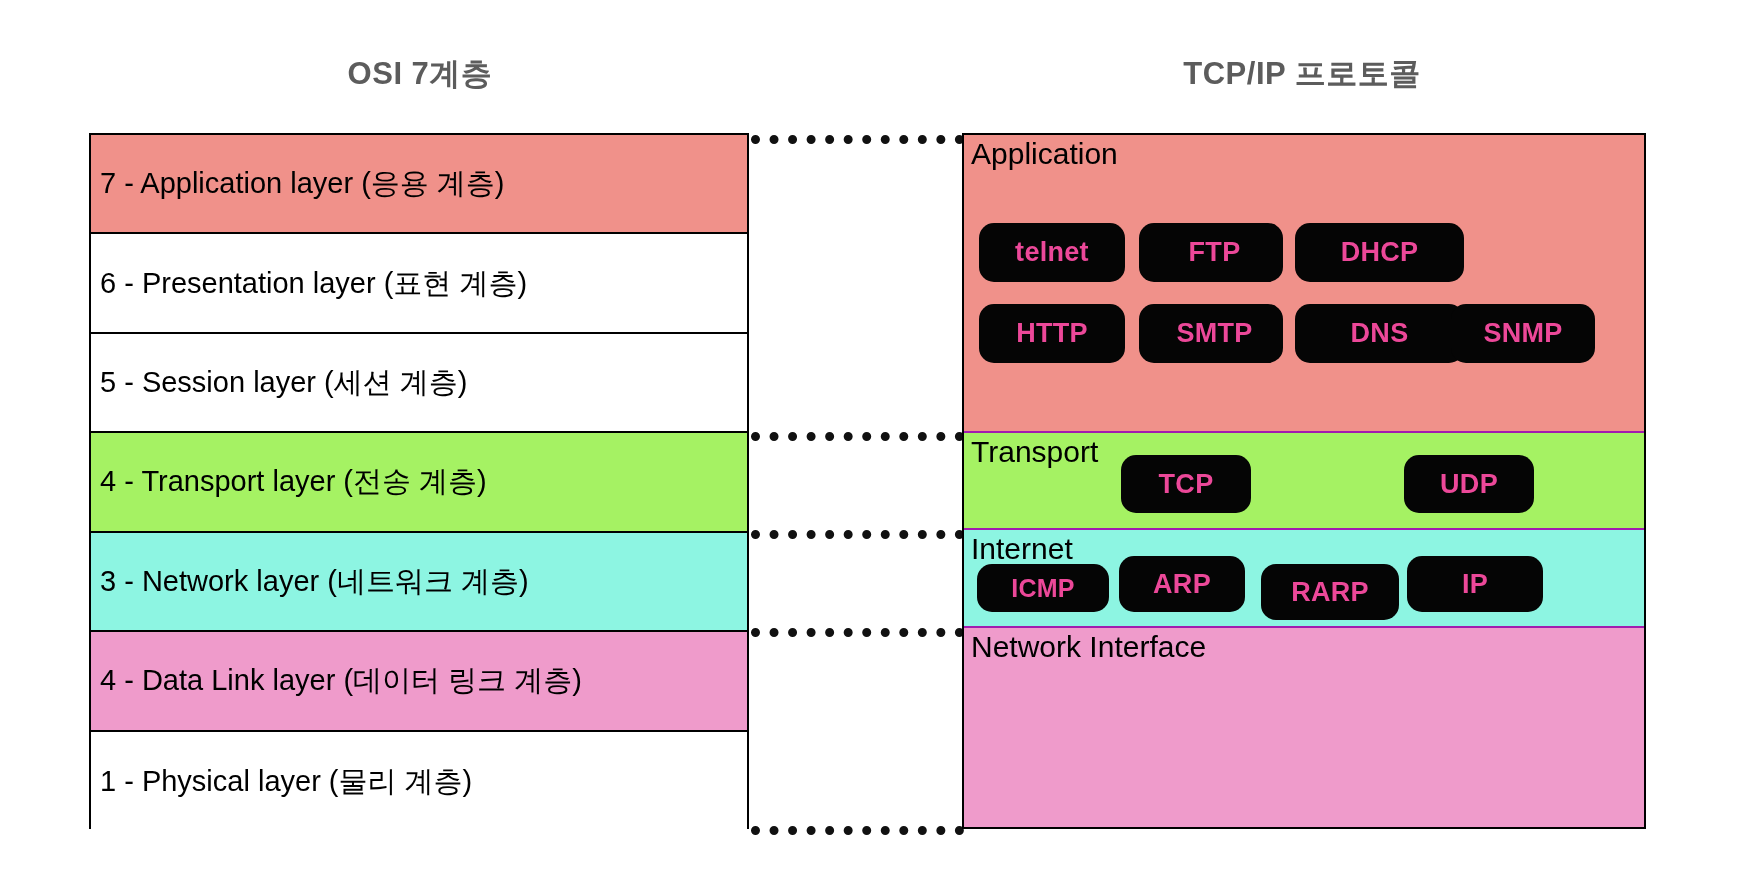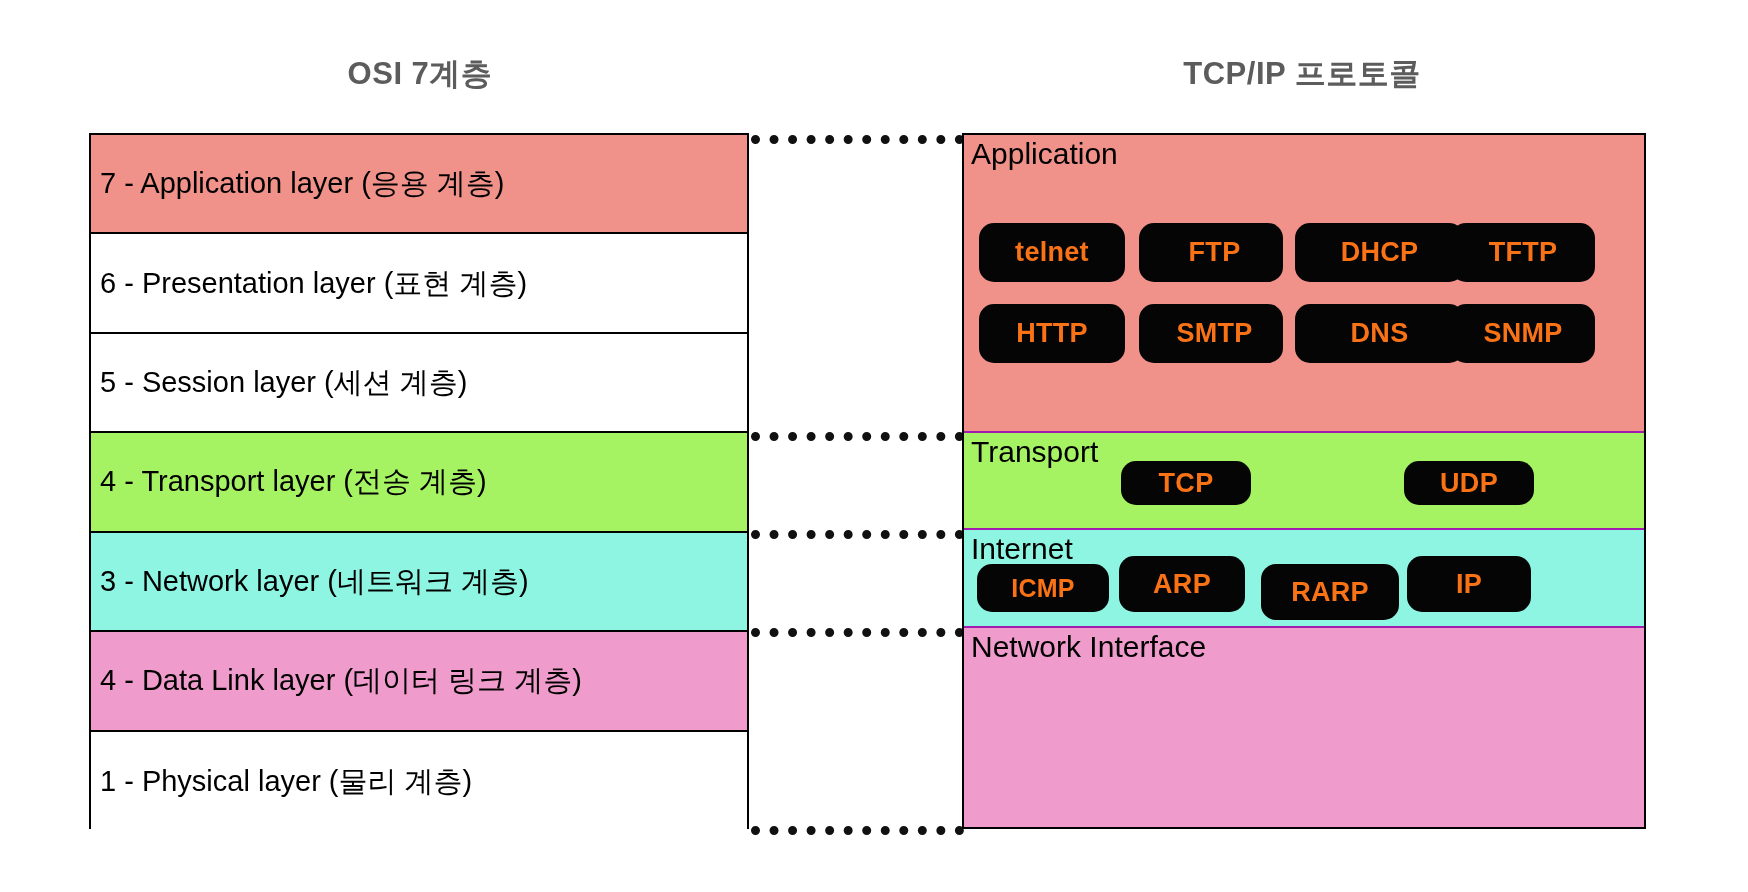--- a/index.html
+++ b/index.html
@@ -84,51 +84,51 @@
 
   #tcp-application   { height: 298px; }
   #tcp-transport     { height: 97px;  }
   #tcp-internet      { height: 98px;  }
   #tcp-netiface      { height: 199px; }
 
   
   .badge {
     position: absolute;
     background: #050505;
-    color: #f97316;
+    color: #ec4899;
     border-radius: 15px;
     font-size: 27px;
     font-weight: bold;
     display: flex;
     align-items: center;
     justify-content: center;
     white-space: nowrap;
     letter-spacing: 0.3px;
   }
 
   
   .app-badge { height: 59px; }
   .app-row1  { top: 88px; }
   .app-row2  { top: 169px; }
   .ac1 { left: 15px;  width: 146px; }
   .ac2 { left: 175px; width: 144px; padding-left: 7px; }
   .ac3 { left: 331px; width: 169px; }
   .ac4 { left: 487px; width: 144px; }
 
   
-  .tr-badge { height: 44px; top: 28px; }
+  .tr-badge { height: 58px; top: 22px; }
   .tr1 { left: 157px; width: 130px; }
   .tr2 { left: 440px; width: 130px; }
 
   
   .in-badge { height: 56px; top: 26px; }
   .in1 { left: 13px;  width: 132px; height: 48px; top: 34px; font-size: 25px; }
   .in2 { left: 155px; width: 126px; }
   .in3 { left: 297px; width: 138px; margin-top: 8px; }
-  .in4 { left: 443px; width: 124px; }
+  .in4 { left: 443px; width: 136px; }
 
   
   .dot-line {
     position: absolute;
     left: 751px;
     width: 213px;
     height: 0;
     border-top: 9px dotted #111111;
   }
 </style>
@@ -180,21 +180,20 @@
   </div>
 
   <div id="tcp-stack">
 
     <div id="tcp-application" class="tcp-layer" style="background-color: rgb(240, 145, 138);">
       <span class="tcp-label">Application</span>
 
       <div class="badge app-badge app-row1 ac1">telnet</div>
       <div class="badge app-badge app-row1 ac2">FTP</div>
       <div class="badge app-badge app-row1 ac3">DHCP</div>
-      <div class="badge app-badge app-row1 ac4">TFTP</div>
 
       <div class="badge app-badge app-row2 ac1">HTTP</div>
       <div class="badge app-badge app-row2 ac2">SMTP</div>
       <div class="badge app-badge app-row2 ac3">DNS</div>
       <div class="badge app-badge app-row2 ac4">SNMP</div>
     </div>
 
     <div id="tcp-transport" class="tcp-layer" style="background-color: rgb(165, 242, 99);">
       <span class="tcp-label">Transport</span>
 

